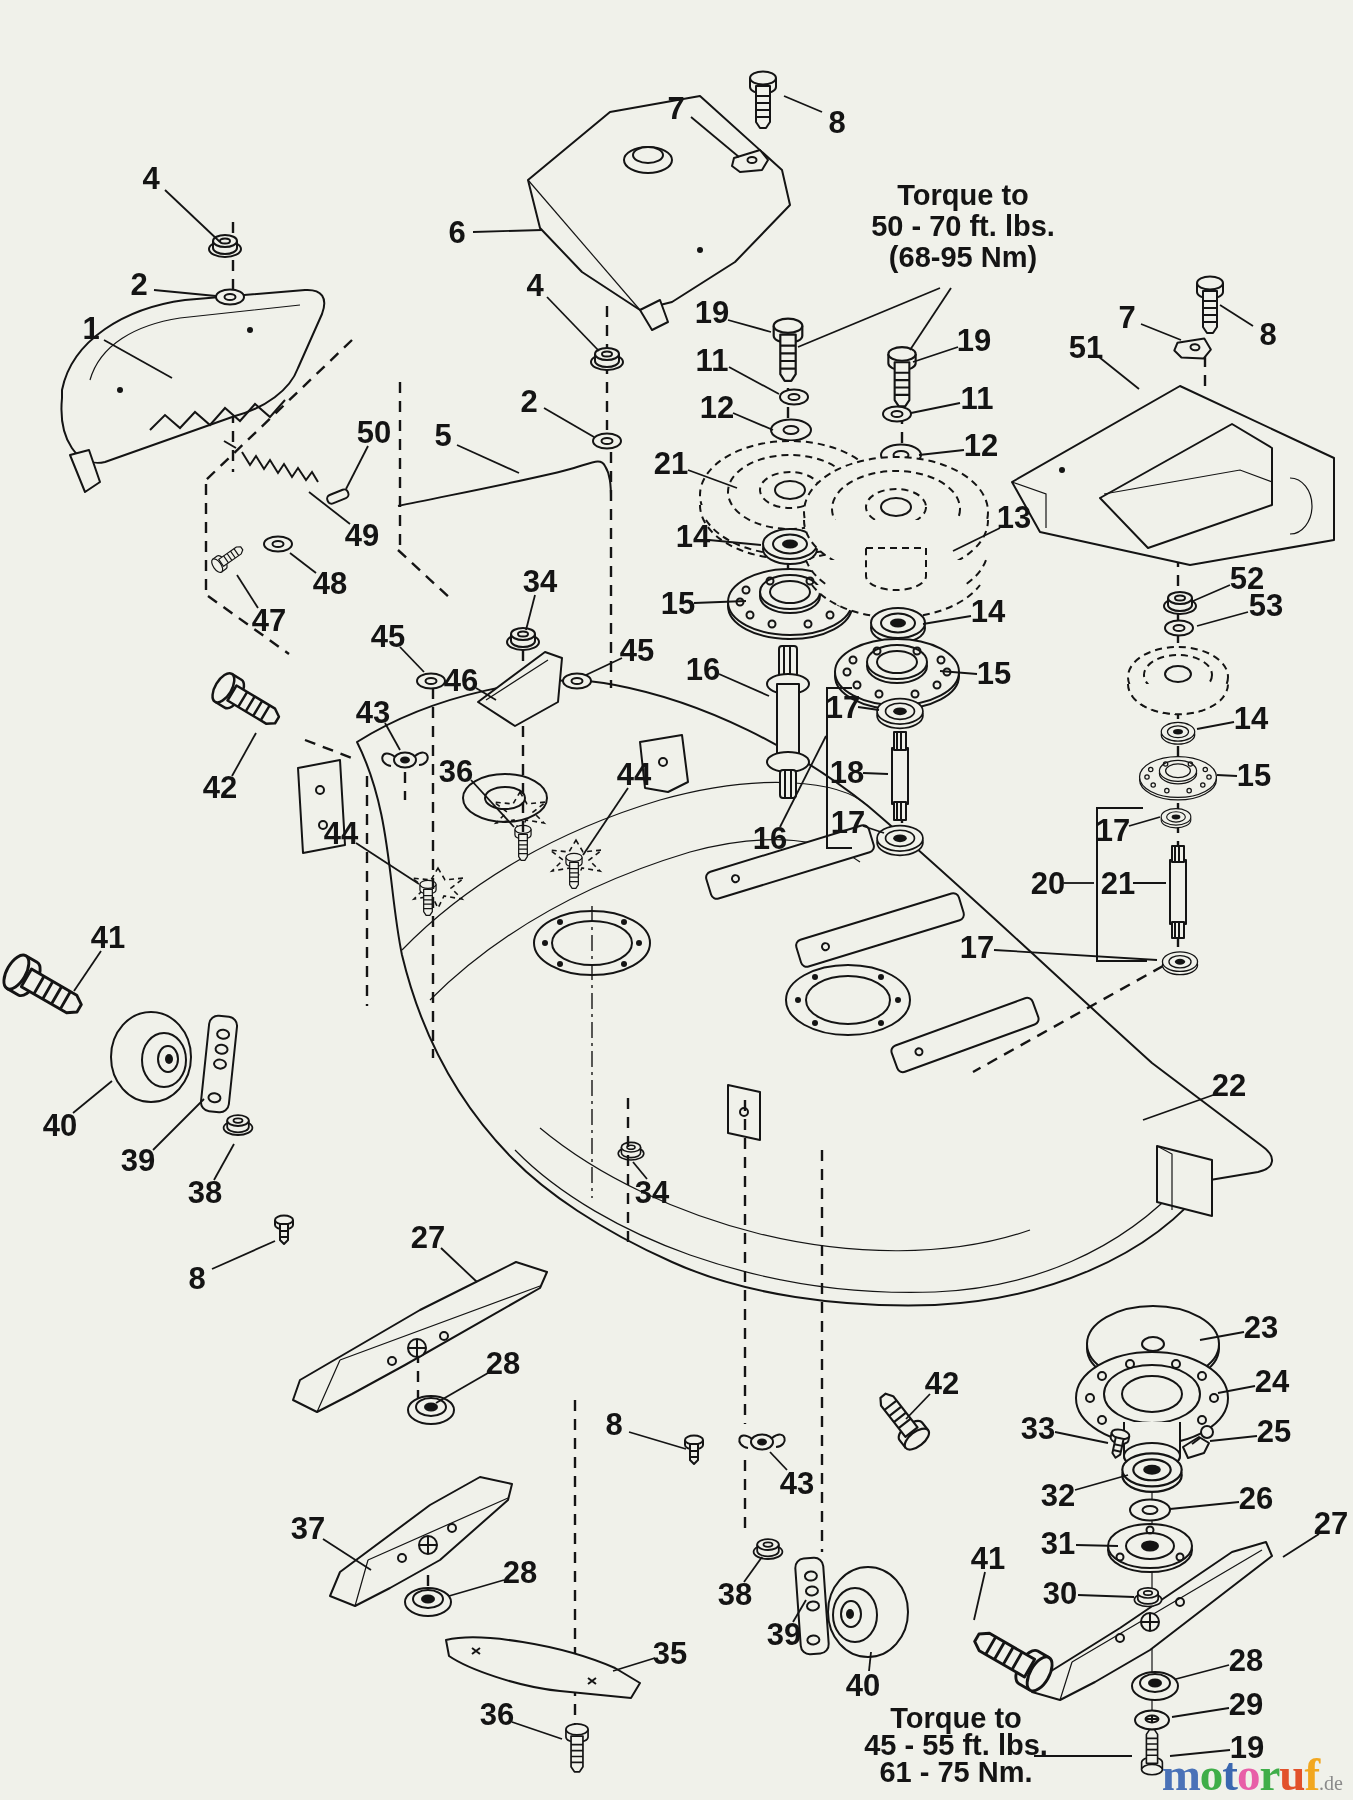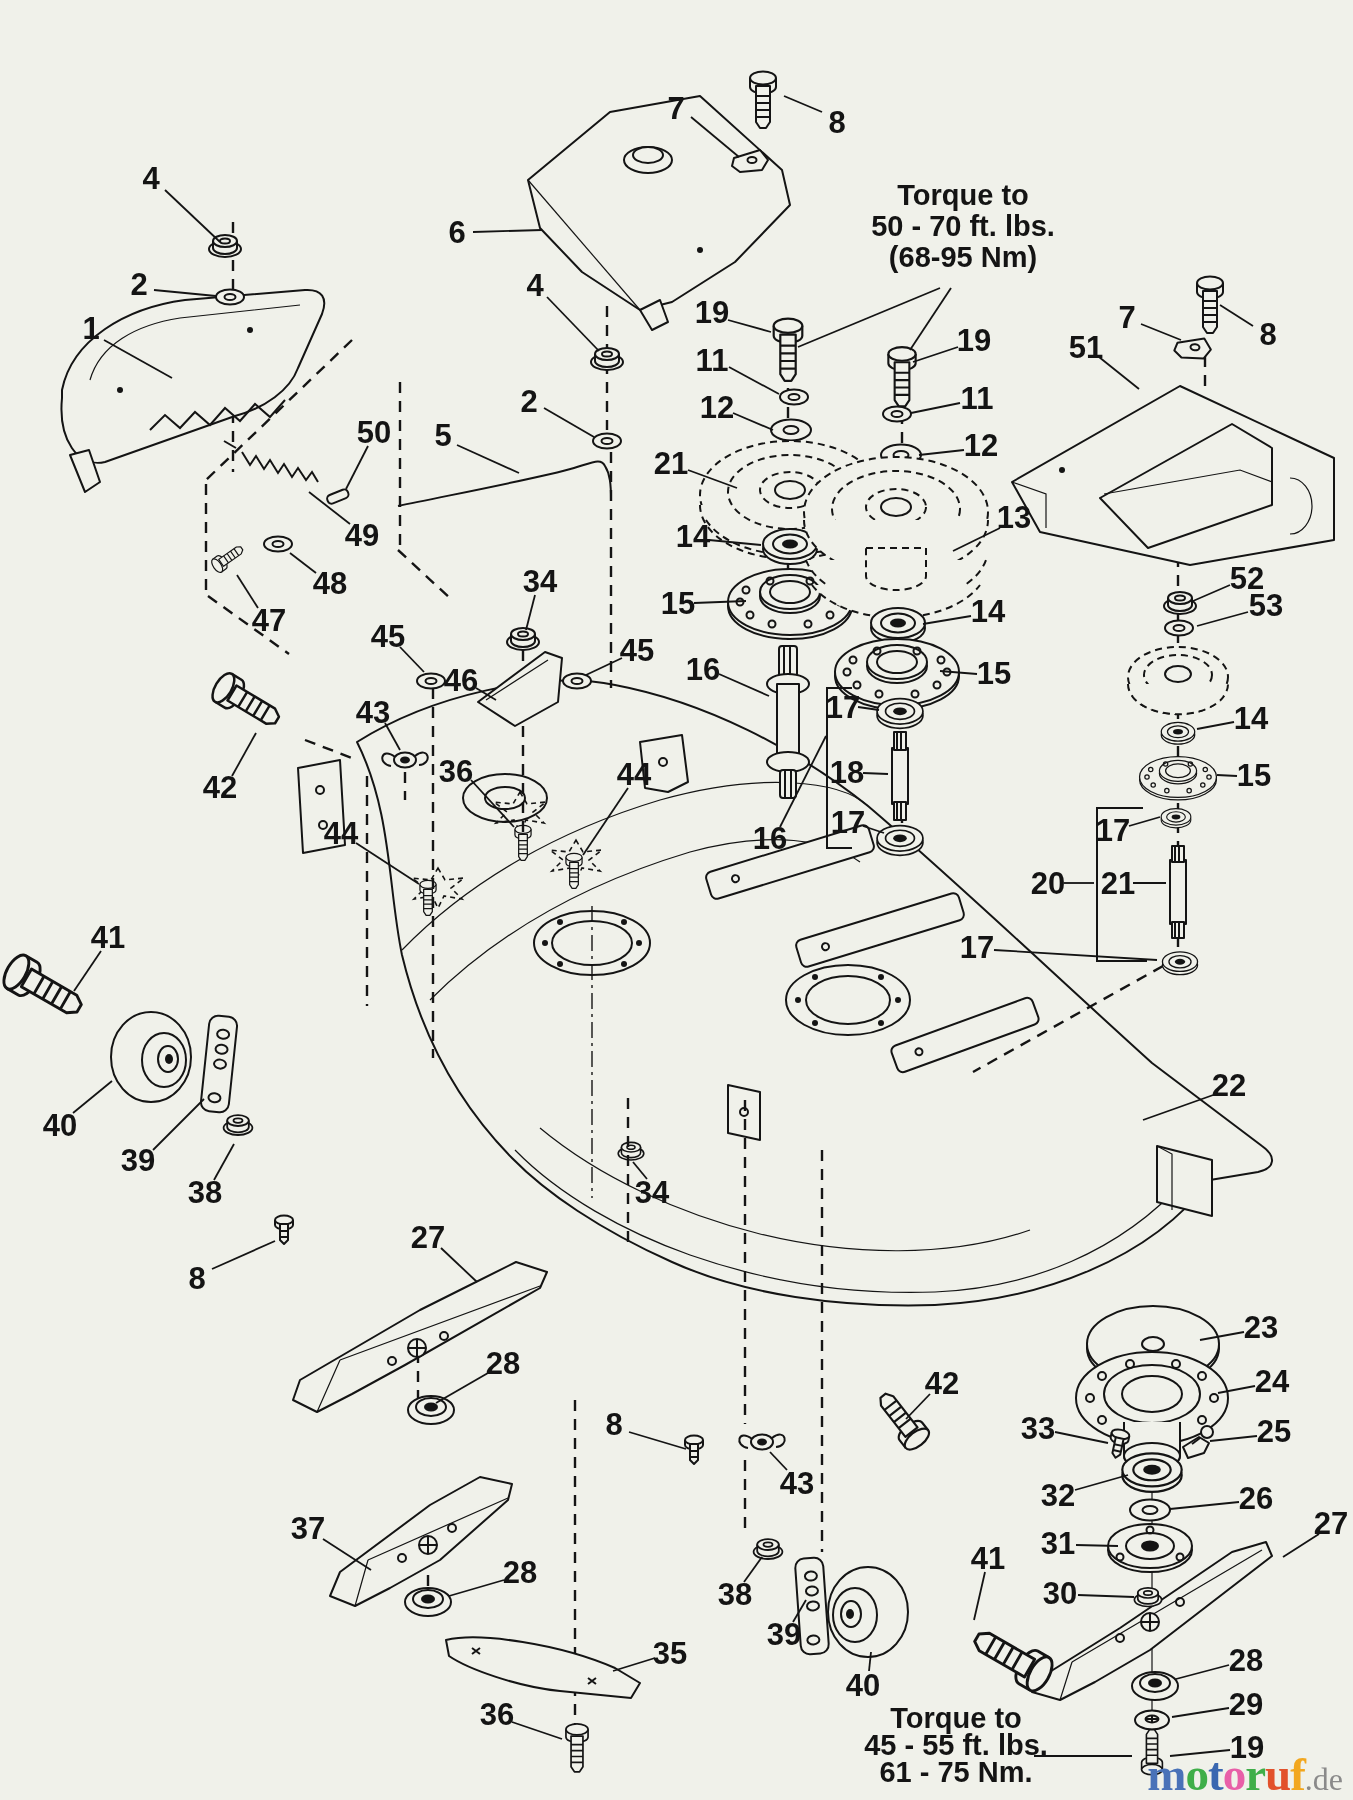--- a/index.html
+++ b/index.html
@@ -11,21 +11,21 @@
   .dash{stroke:#141414;fill:none;stroke-width:2.4;stroke-dasharray:11 8;}
   .dashdot{stroke:#141414;fill:none;stroke-width:1.4;stroke-dasharray:16 5 3 5;}
   .thin{stroke:#141414;fill:none;stroke-width:1.2;}
   .stard{stroke:#141414;fill:none;stroke-width:1.6;stroke-dasharray:5 4;}
   .pdash{stroke:#141414;fill:#f0f1ea;stroke-width:2;stroke-dasharray:7 5;}
   .plabel{font:700 31px "Liberation Sans",sans-serif;fill:#141414;text-anchor:middle;}
   .pnote{font:700 29px "Liberation Sans",sans-serif;fill:#141414;text-anchor:middle;}
   .leader{stroke:#141414;stroke-width:1.8;fill:none;}
   #watermark{position:absolute;right:10px;bottom:2px;font-family:"Liberation Serif",serif;font-weight:700;letter-spacing:-1px;line-height:1;}
   #watermark .lt{font-size:47px;}
-  #watermark .tld{font-size:32px;font-weight:400;letter-spacing:0;}
+  #watermark .tld{font-size:20px;font-weight:400;letter-spacing:0;}
 </style>
 </head>
 <body>
 
 <svg id="scene" width="1353" height="1800" viewBox="0 0 1353 1800">
 <defs>
   <g id="sym-boltV">
     <path class="part" d="M-13,-22 v9 a13,6.5 0 0 0 26,0 v-9"></path>
     <ellipse class="part" cx="0" cy="-22" rx="13" ry="6.5"></ellipse>
     <path class="part" d="M-7,-14 h14 v36 l-4,6 h-6 l-4,-6 z"></path>

